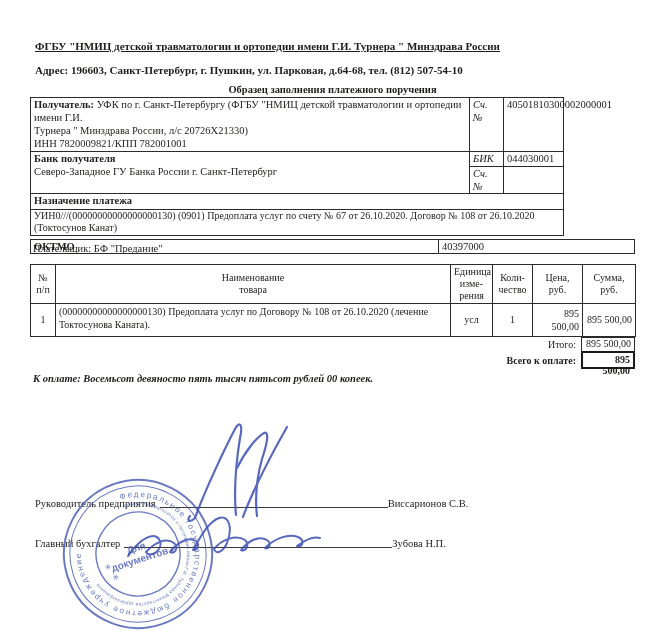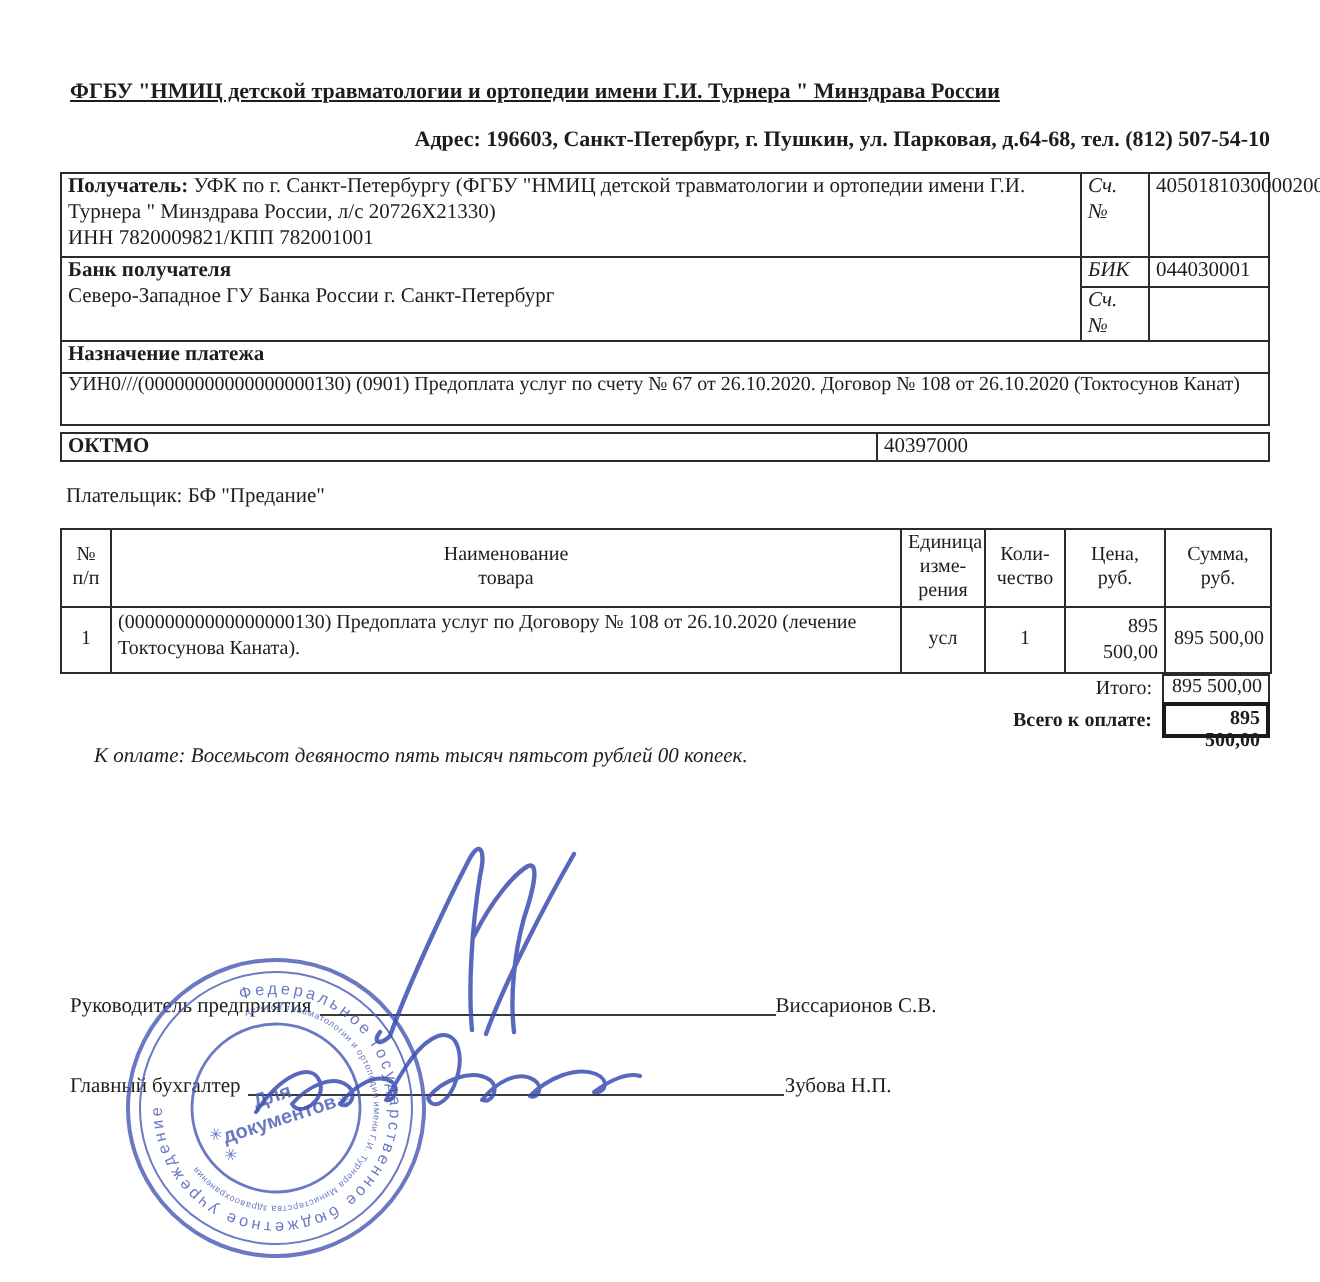--- a/index.html
+++ b/index.html
@@ -7,26 +7,26 @@
   body {
     width:660px; height:641px; position:relative; overflow:hidden;
     font-family:"Liberation Serif", serif; color:#1d1d1b;
   }
   .abs { position:absolute; }
   .b { font-weight:bold; }
   .pre { white-space:pre-line; }
 
   
   .org-name { left:35px; top:40px; width:600px; font-size:11px; font-weight:bold; text-decoration:underline; }
-  .address  { left:35px; top:64px; width:600px; font-size:11px; font-weight:bold;text-align:right; }
+  .address  { left:35px; top:64px; width:600px; font-size:11px; font-weight:bold; }
 
   
   .sample { left:30px; top:84px; width:605px; }
   .sample-title { text-align:center; font-size:10.5px; font-weight:bold; }
-  table.pay { width:605px; border-collapse:collapse; table-layout:fixed; margin-top:2px; font-size:10.5px; }
+  table.pay { width:534px; border-collapse:collapse; table-layout:fixed; margin-top:2px; font-size:10.5px; }
   table.pay td { border:1px solid #2b2b2b; padding:0 3px; line-height:1.25; vertical-align:top; }
   table.pay .lbl { width:34px;font-style:italic; }
   table.pay .val { width:60px; }
   td.vbot { vertical-align:bottom; }
   tr.h15 td { height:15px; }
   td.purpose { height:16px; font-weight:bold; }
   td.uin { height:26px; vertical-align:middle; font-size:10px; }
   table.oktmo { width:605px; border-collapse:collapse; table-layout:fixed; margin-top:3px; font-size:10.5px; }
   table.oktmo td { border:1px solid #2b2b2b; padding:1px 3px; }
   table.oktmo td.k { width:408px; font-weight:bold; }
@@ -41,40 +41,41 @@
   table.items th { text-align:center; vertical-align:middle; height:38px; line-height:1.2; }
   table.items td { vertical-align:middle; height:33px; line-height:1.3; }
   .c-num {width:25px;} .c-name {width:395px;} .c-unit {width:42px;}
   .c-qty {width:40px;} .c-price {width:50px;} .c-sum {width:53px;}
   td.ctr { text-align:center; } td.rgt { text-align:right; }
   .tot-row { display:flex; justify-content:flex-end; align-items:center; font-size:10px; }
   .tot-row .tlab { margin-right:5px; }
   .tot-cell { width:54px; border:1px solid #2b2b2b; text-align:right; padding:0 3px 1px 3px; height:15px; }
   .grand .tlab { font-weight:bold; }
   .grand .tot-cell { border:2px solid #1a1a1a; font-weight:bold; height:18px; margin-top:-1px; padding-top:1px; }
-  .words { margin-top:4px; font-size:10.5px; font-weight:normal; font-style:italic; margin-left:17px; }
+  .words { margin-top:4px; font-size:10.5px; font-weight:bold; font-style:italic; margin-left:3px; }
 
   
   .sigrow { left:35px; width:600px; display:flex; align-items:flex-end; font-size:10.5px; }
   .sig-line { display:inline-block; border-bottom:1px solid #3a3a3a; height:13px; margin:0 0 1px 4px; }
   .sig-name { }
   .dir-row { top:495px; } .dir-row .sig-line { width:228px; }
   .acc-row { top:535px; } .acc-row .sig-line { width:268px; }
 
   .overlay { position:absolute; left:0; top:0; pointer-events:none; }
   .stamp { position:absolute; left:52px; top:468px; opacity:.82; pointer-events:none; }
   .stamp text { font-family:"Liberation Sans", sans-serif; fill:#4a5cb5; }
 </style>
 </head>
 <body>
 
 <div class="abs org-name">ФГБУ "НМИЦ детской травматологии и ортопедии имени Г.И. Турнера " Минздрава России</div>
 <div class="abs address">Адрес: 196603, Санкт-Петербург, г. Пушкин, ул. Парковая, д.64-68, тел. (812) 507-54-10</div>
 
 <div class="abs sample">
+  <div class="sample-title">Образец заполнения платежного поручения</div>
   <table class="pay">
     <tbody>
         <tr>
       <td style="height:42px;">
         <span class="b">Получатель:</span><span class="pre"> УФК по г. Санкт-Петербургу (ФГБУ "НМИЦ детской травматологии и ортопедии имени Г.И.
 Турнера " Минздрава России, л/с 20726X21330)
 ИНН 7820009821/КПП 782001001</span>
       </td>
       <td class="lbl vbot">Сч. №</td>
       <td class="val vbot">40501810300002000001</td>

